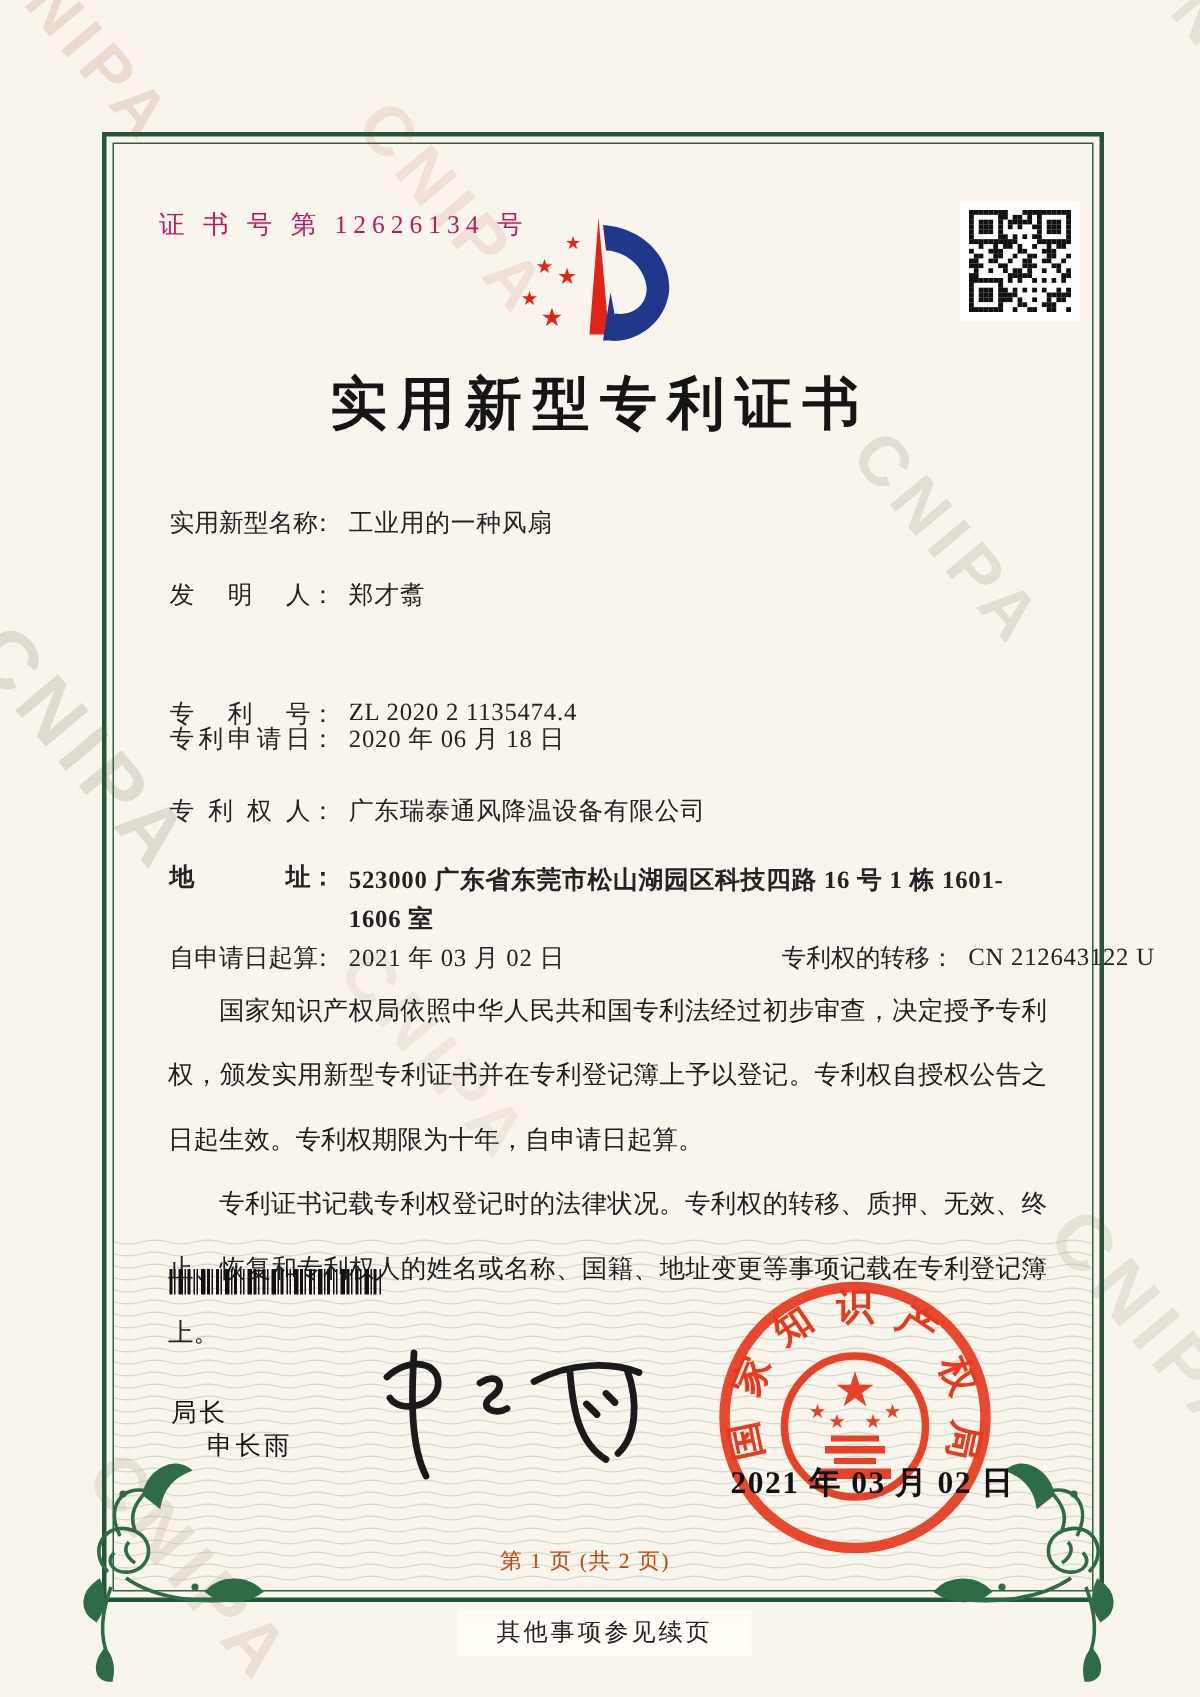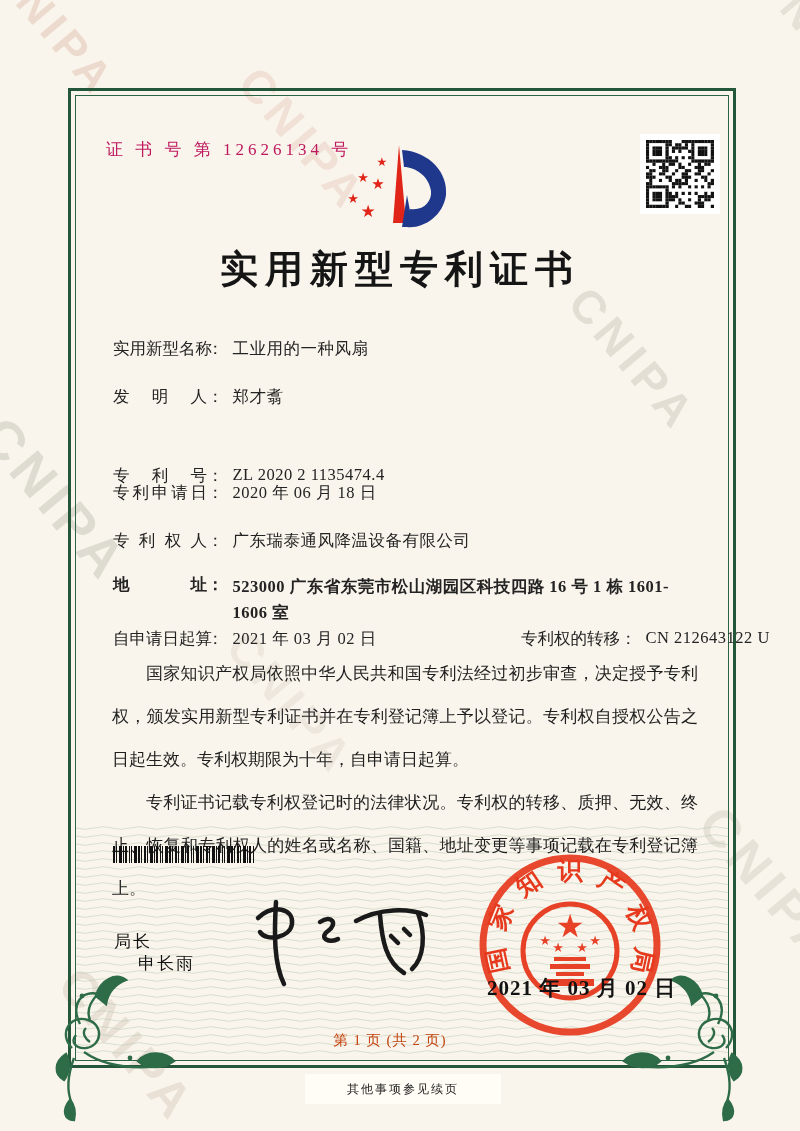--- a/index.html
+++ b/index.html
@@ -39,21 +39,21 @@
           font-size:17px;color:#141414;letter-spacing:2px;}
   .sig{position:absolute;left:228px;top:888px;}
 
   .sealwrap{position:absolute;left:458px;top:833px;}
   .sealdate{position:absolute;left:487px;top:974px;font-size:21px;font-weight:600;
             color:#121212;letter-spacing:1px;z-index:6;}
 
   .pageinfo{position:absolute;left:0;top:1031px;width:780px;text-align:center;
             font-size:14.5px;color:#c2410c;letter-spacing:1px;}
   .contnote{position:absolute;left:305px;top:1074px;width:196px;height:30px;background:#fffdf6;
-            text-align:center;font-size:12px;line-height:30px;color:#222;letter-spacing:2px;}
+            text-align:center;font-size:16px;line-height:30px;color:#222;letter-spacing:2px;}
 
   .qrbg{position:absolute;left:640px;top:134px;width:80px;height:80px;background:#ffffff;}
   .orn{position:absolute;z-index:5;}
   svg text.star{font-family:"DejaVu Sans",sans-serif;}
 </style>
 </head>
 <body>
 
 <div class="page">
 

